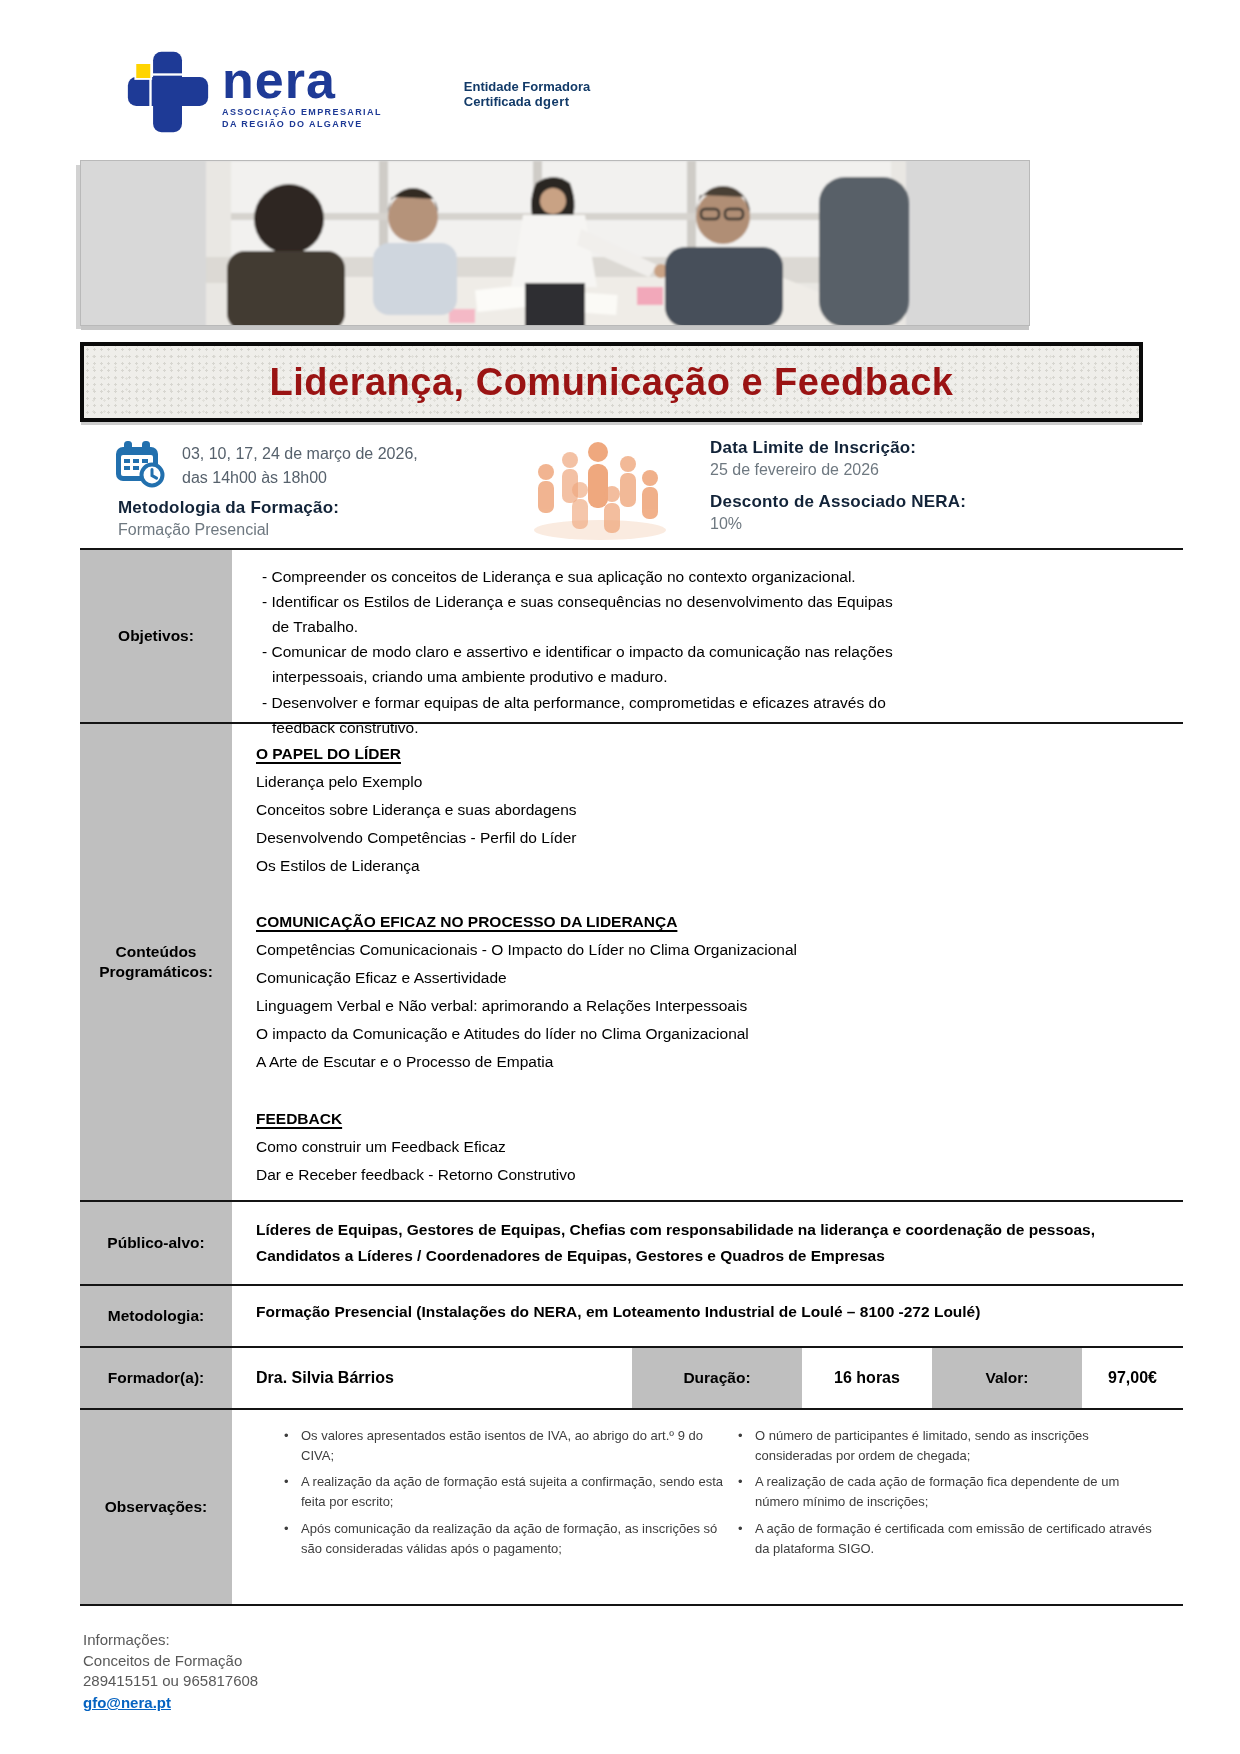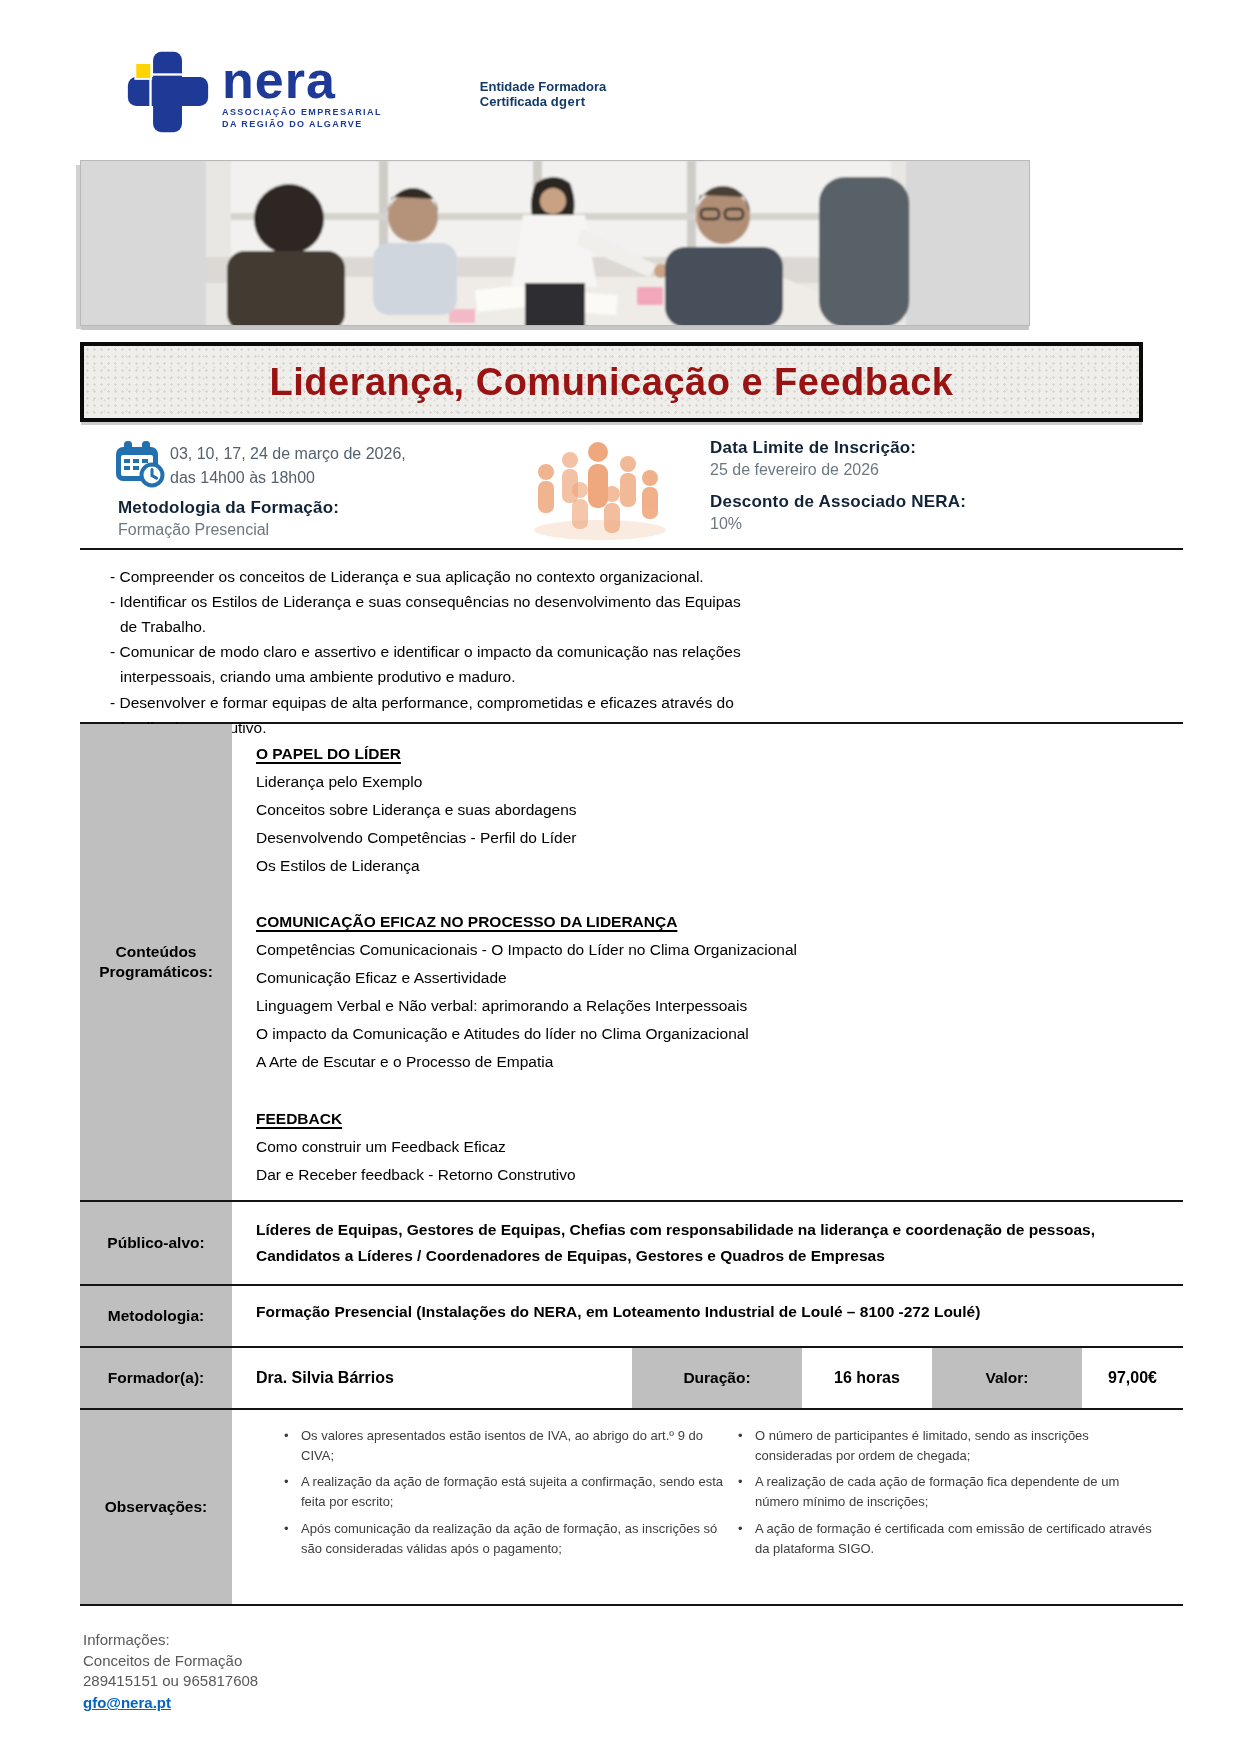--- a/index.html
+++ b/index.html
@@ -4,21 +4,21 @@
 <style>
   * { margin:0; padding:0; box-sizing:border-box; }
   body { background:#fff; }
   .page {
     position:relative; width:1240px; height:1754px; margin:0 auto;
     background:#fff; font-family:"Liberation Sans", sans-serif; color:#000;
     overflow:hidden;
   }
 
   
-  .logos-row { position:absolute; top:50px; left:126px; display:flex; align-items:flex-start; gap:46px; }
+  .logos-row { position:absolute; top:50px; left:126px; display:flex; align-items:flex-start; gap:30px; }
   .nera-logo { display:flex; align-items:center; gap:12px; }
   .nera-wordmark { line-height:1; }
   .nera-brand { font-size:52px; font-weight:bold; color:#1e3a96; letter-spacing:1px; line-height:0.85; }
   .nera-sub { font-size:9px; font-weight:bold; color:#1e3a96; letter-spacing:1.4px; margin-top:5px; line-height:1.25; }
   .dgert-badge { display:flex; align-items:center; gap:10px; margin-top:22px; }
   .dgert-text { font-size:13px; font-weight:bold; color:#123a68; line-height:1.12; }
   .dgert-brand { letter-spacing:0.5px; }
 
   
   .photo-banner {
@@ -38,21 +38,21 @@
       radial-gradient(#e1e0da 1px, transparent 1.4px);
     background-size:7px 7px, 11px 11px;
     background-position:0 0, 4px 5px;
     display:flex; align-items:center; justify-content:center;
     box-shadow:0 4px 0 -1px #cccccc;
   }
   .title-text { font-size:38px; font-weight:bold; color:#9a1313; letter-spacing:0.5px; }
 
   
   .info-strip { position:absolute; top:434px; left:80px; width:1103px; height:112px; }
-  .schedule { position:absolute; left:34px; top:6px; display:flex; gap:4px; align-items:flex-start; }
+  .schedule { position:absolute; left:34px; top:6px; display:flex; gap:16px; align-items:flex-start; }
   .schedule-text { font-size:16px; color:#56616c; line-height:1.5; padding-top:2px; }
   .meth-block { position:absolute; left:38px; top:64px; }
   .info-label { font-size:17px; font-weight:bold; color:#122338; letter-spacing:0.2px; }
   .info-value { font-size:16px; color:#6e7880; margin-top:3px; }
   .people-graphic { position:absolute; left:438px; top:0px; }
   .right-info { position:absolute; left:630px; top:4px; }
   .right-info .block + .block { margin-top:13px; }
 
   
   .details-table { position:absolute; top:548px; left:80px; width:1103px; border-top:2px solid #141414; }
@@ -259,20 +259,21 @@
       <div class="block">
         <div class="info-label">Desconto de Associado NERA:</div>
         <div class="info-value">10%</div>
       </div>
     </div>
   </div>
 
   <div class="details-table">
 
     <div class="t-row row-objetivos">
+      <div class="t-label">Objetivos:</div>
       <div class="t-content">
         <div class="obj-item">- Compreender os conceitos de Liderança e sua aplicação no contexto organizacional.</div>
         <div class="obj-item">- Identificar os Estilos de Liderança e suas consequências no desenvolvimento das Equipas de Trabalho.</div>
         <div class="obj-item">- Comunicar de modo claro e assertivo e identificar o impacto da comunicação nas relações interpessoais, criando uma ambiente produtivo e maduro.</div>
         <div class="obj-item">- Desenvolver e formar equipas de alta performance, comprometidas e eficazes através do feedback construtivo.</div>
       </div>
     </div>
 
     <div class="t-row row-conteudos">
       <div class="t-label">Conteúdos Programáticos:</div>

